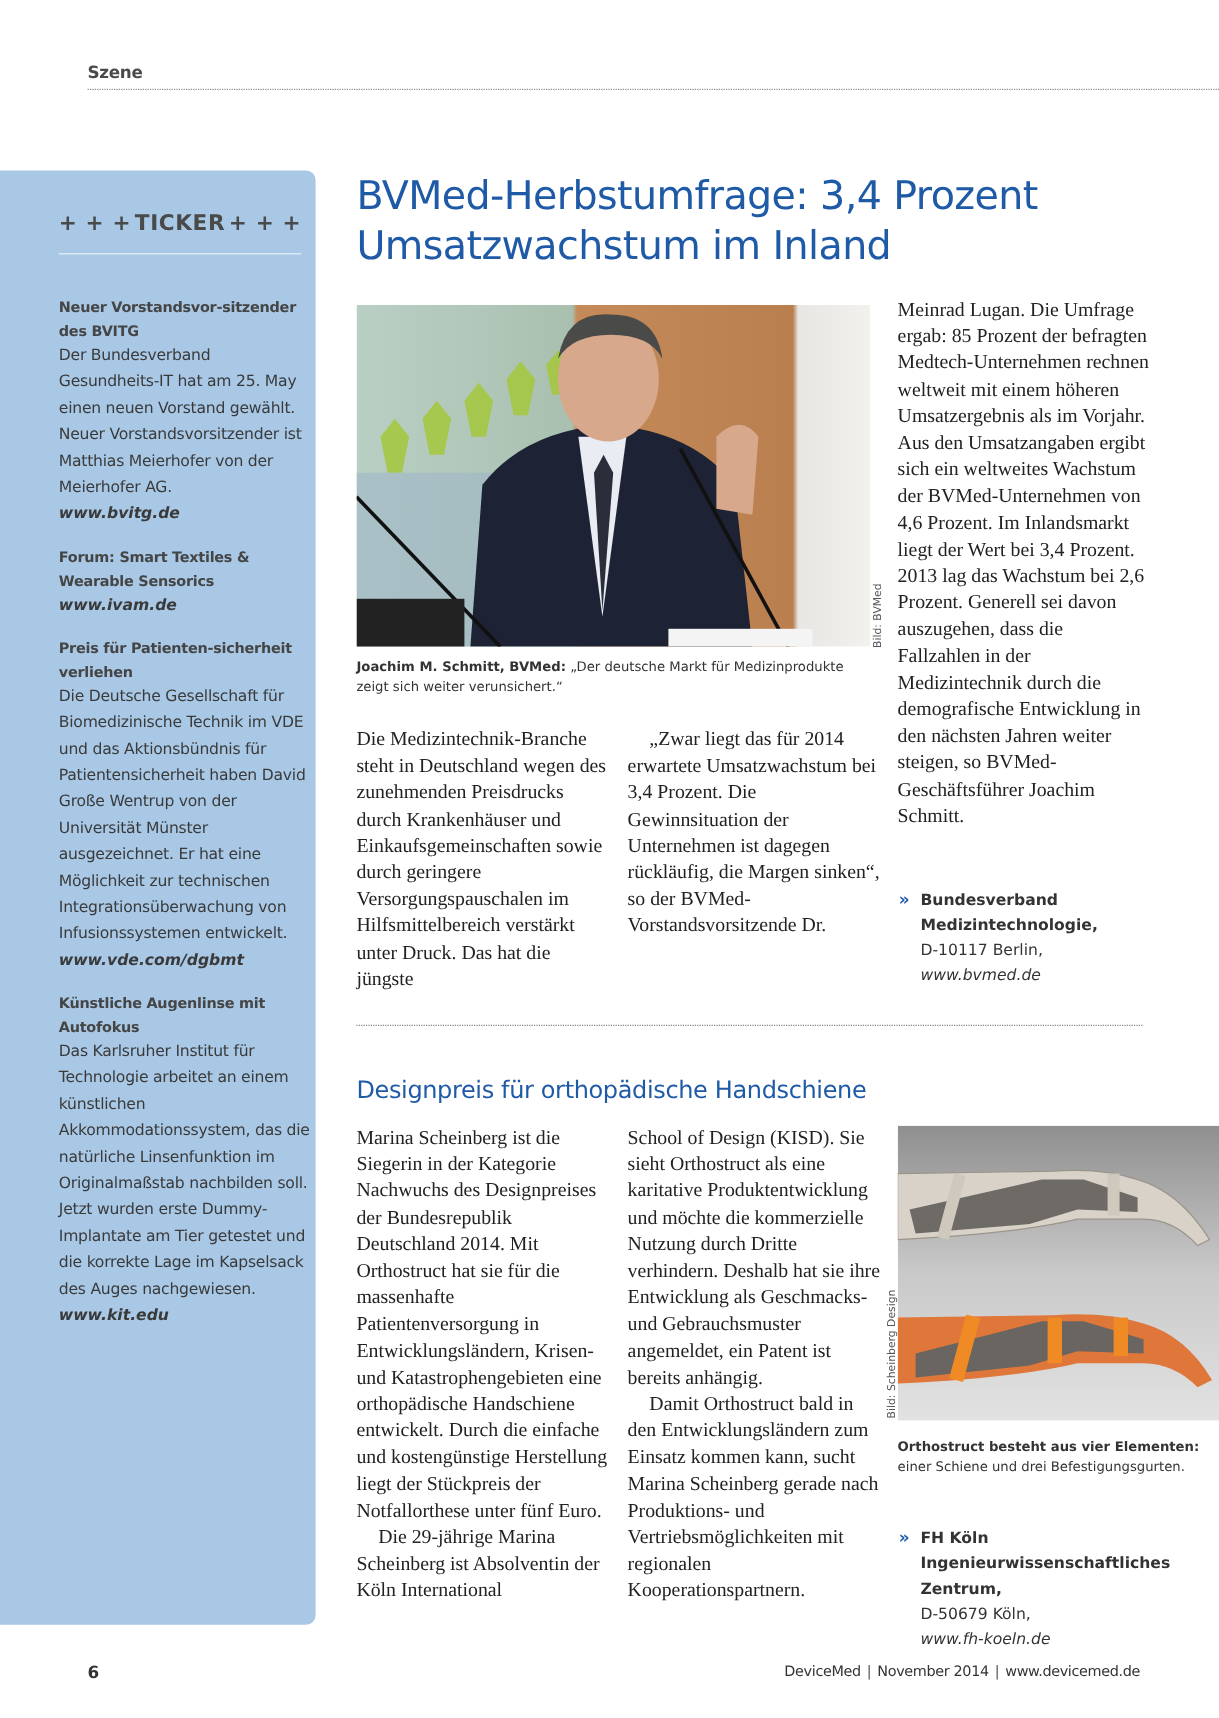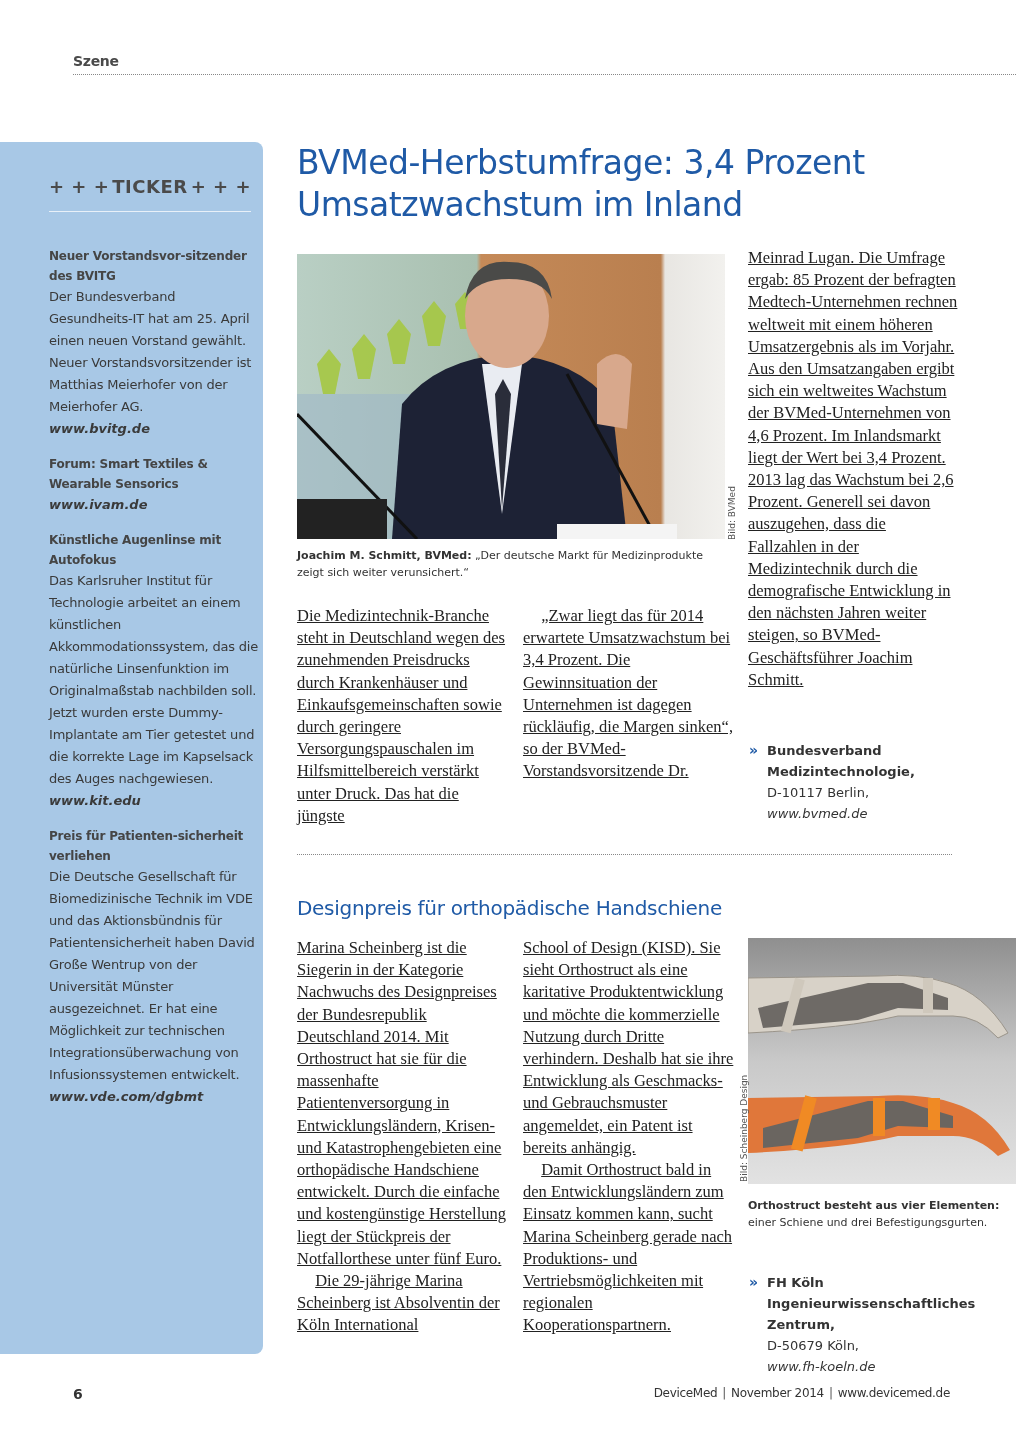--- a/index.html
+++ b/index.html
@@ -21,21 +21,21 @@
   .ti-link { font-size: 13px; font-style: italic; color: #3a3a3a; line-height: 22px; font-weight: bold; }
 
   
   .headline { position: absolute; left: 297px; top: 142px; width: 660px; font-size: 33px; color: #1f5aa6; line-height: 42px; letter-spacing: -0.5px; }
   .photo1 { position: absolute; left: 297px; top: 254px; width: 428px; height: 285px; overflow: hidden; }
   .credit1 { position: absolute; left: 727px; top: 540px; transform: rotate(-90deg); transform-origin: left top; font-size: 9px; color: #555; white-space: nowrap; }
   .caption1 { position: absolute; left: 297px; top: 547px; width: 430px; font-size: 11px; line-height: 17px; color: #333; }
   .caption1 b { color: #333; }
 
   .col { position: absolute; font-size: 16.5px; line-height: 22.2px; color: #222; }
-  .col p { margin: 0; text-decoration: underline; }
+  .col p { margin: 0; }
   .col p.ind { text-indent: 1.1em; }
   .c1 { left: 297px; top: 605px; width: 210px; }
   .c2 { left: 523px; top: 605px; width: 210px; }
   .c3 { left: 748px; top: 247px; width: 210px; }
 
   .contact { position: absolute; font-size: 13px; line-height: 21px; color: #333; }
   .contact .arrow { position: absolute; left: -18px; top: 0; color: #1f5aa6; font-weight: bold; font-size: 14px; }
   .contact .org { font-weight: bold; color: #333; }
   .contact .url { font-style: italic; }
   .contact1 { left: 767px; top: 740px; width: 200px; }
@@ -64,36 +64,36 @@
 <aside class="ticker sans">
   <div class="ticker-head">
     <span>+ + +</span>
     <span>TICKER</span>
     <span>+ + +</span>
   </div>
   <div class="ticker-rule"></div>
   <div class="ticker-items">
     <div class="ti">
       <div class="ti-title">Neuer Vorstandsvor-sitzender des BVITG</div>
-      <div class="ti-body">Der Bundesverband Gesundheits-IT hat am 25. April einen neuen Vorstand gewählt. Neuer Vorstandsvorsitzender ist Matthias Meierhofer von der Meierhofer AG.</div>
+      <div class="ti-body">Der Bundesverband Gesundheits-IT hat am 25. May einen neuen Vorstand gewählt. Neuer Vorstandsvorsitzender ist Matthias Meierhofer von der Meierhofer AG.</div>
       <div class="ti-link">www.bvitg.de</div>
     </div>
     <div class="ti">
       <div class="ti-title">Forum: Smart Textiles &amp; Wearable Sensorics</div>
       <div class="ti-link">www.ivam.de</div>
+    </div>
+    <div class="ti">
+      <div class="ti-title">Preis für Patienten-sicherheit verliehen</div>
+      <div class="ti-body">Die Deutsche Gesellschaft für Biomedizinische Technik im VDE und das Aktionsbündnis für Patientensicherheit haben David Große Wentrup von der Universität Münster ausgezeichnet. Er hat eine Möglichkeit zur technischen Integrationsüberwachung von Infusionssystemen entwickelt.</div>
+      <div class="ti-link">www.vde.com/dgbmt</div>
     </div>
     <div class="ti">
       <div class="ti-title">Künstliche Augenlinse mit Autofokus</div>
       <div class="ti-body">Das Karlsruher Institut für Technologie arbeitet an einem künstlichen Akkommodationssystem, das die natürliche Linsenfunktion im Originalmaßstab nachbilden soll. Jetzt wurden erste Dummy-Implantate am Tier getestet und die korrekte Lage im Kapselsack des Auges nachgewiesen.</div>
       <div class="ti-link">www.kit.edu</div>
-    </div>
-    <div class="ti">
-      <div class="ti-title">Preis für Patienten-sicherheit verliehen</div>
-      <div class="ti-body">Die Deutsche Gesellschaft für Biomedizinische Technik im VDE und das Aktionsbündnis für Patientensicherheit haben David Große Wentrup von der Universität Münster ausgezeichnet. Er hat eine Möglichkeit zur technischen Integrationsüberwachung von Infusionssystemen entwickelt.</div>
-      <div class="ti-link">www.vde.com/dgbmt</div>
     </div>
   </div>
 </aside>
 
 <h1 class="headline sans" style="margin:0;font-weight:normal;">BVMed-Herbstumfrage: 3,4 Prozent Umsatzwachstum im Inland</h1>
 
 <div class="photo1">
   <svg width="428" height="285" viewBox="0 0 428 285">
     <defs>
       <linearGradient id="wall" x1="0" x2="1">

